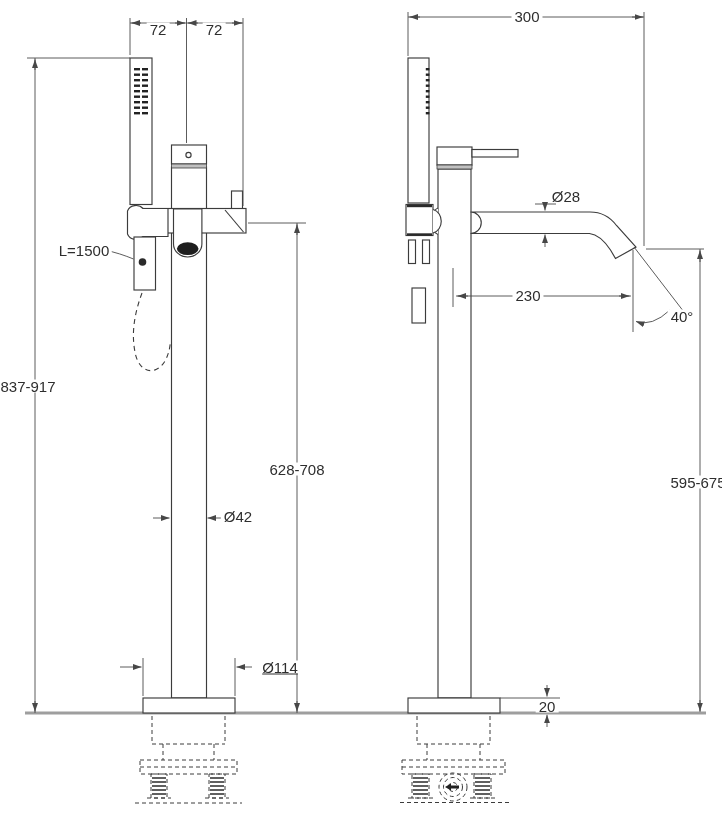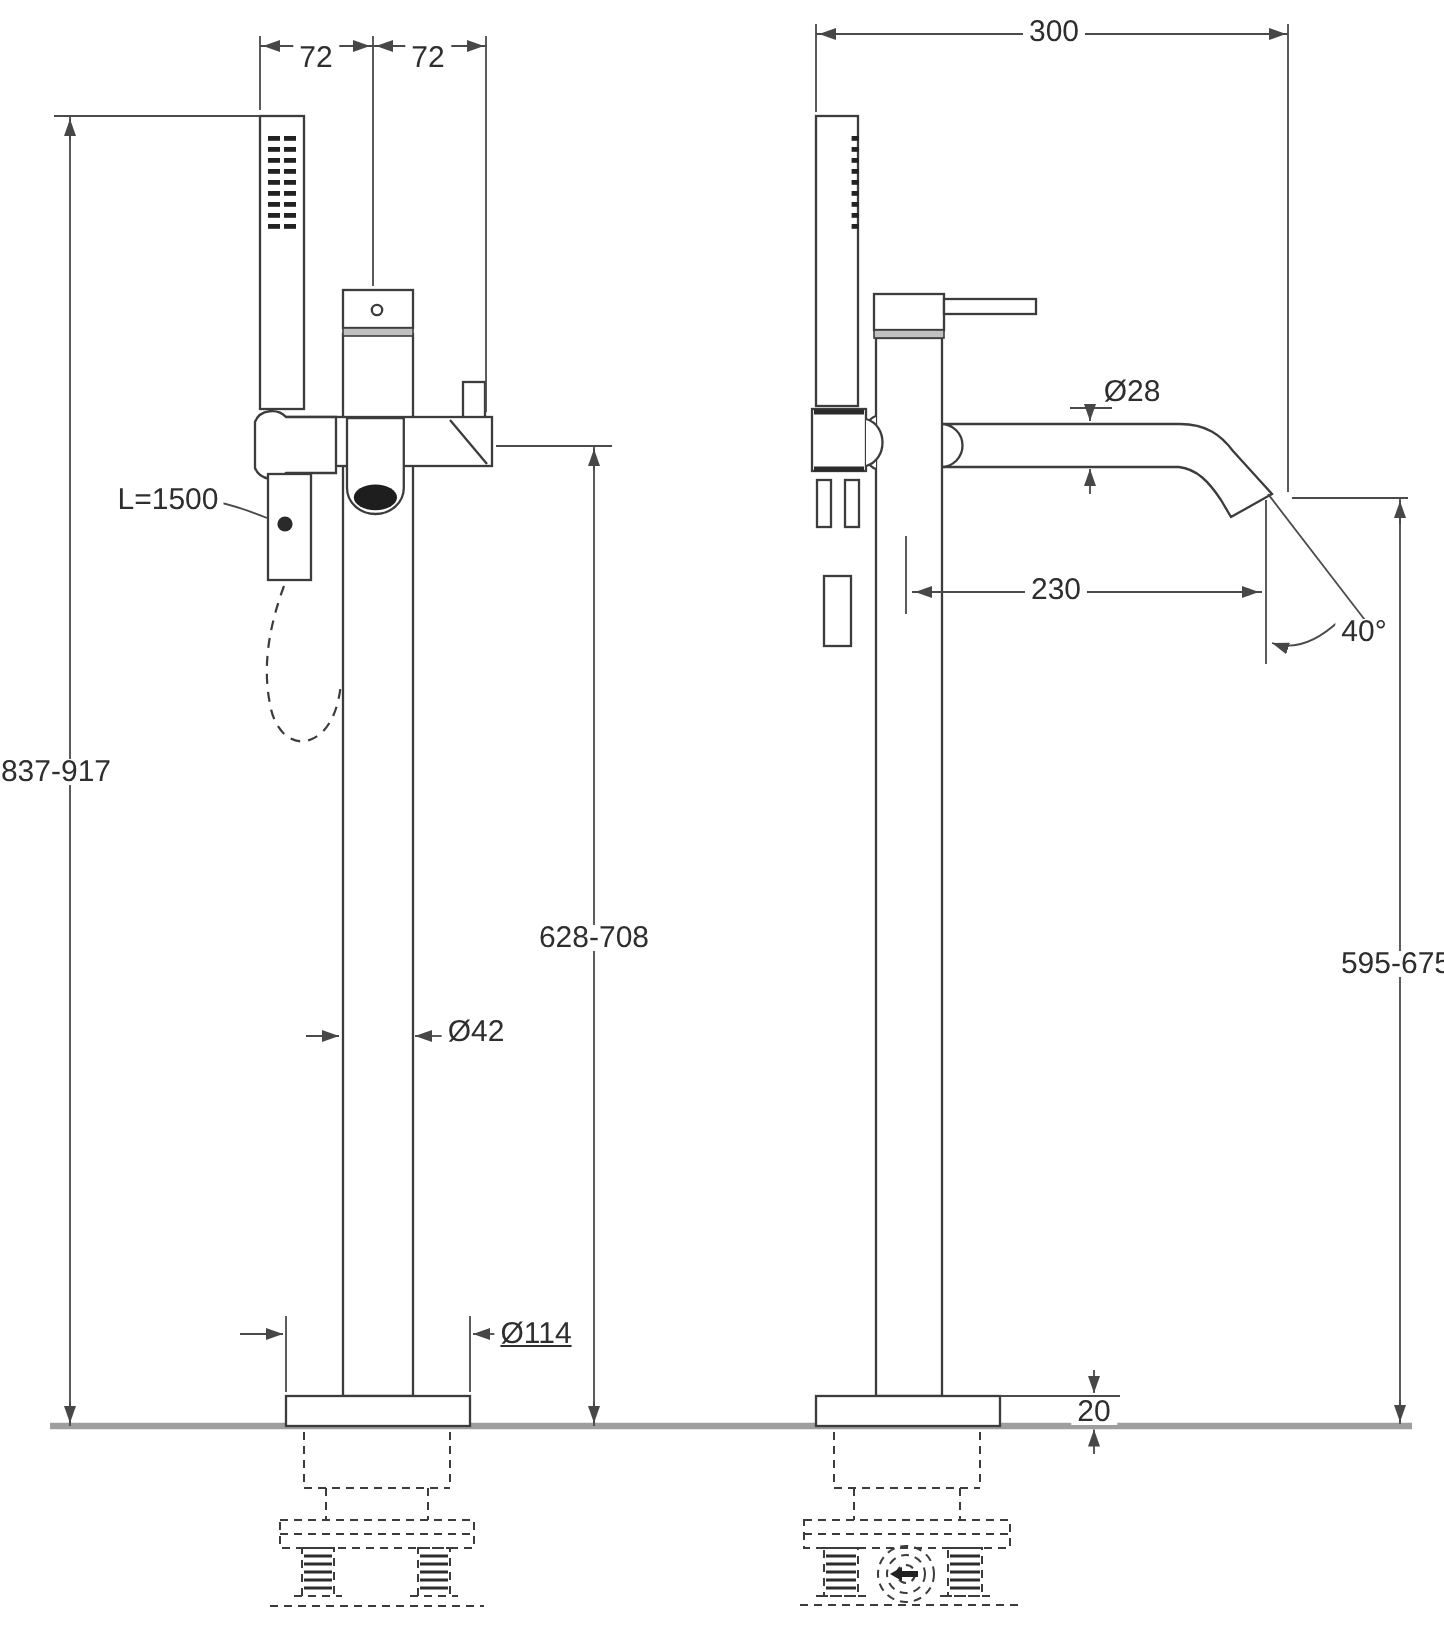--- a/index.html
+++ b/index.html
@@ -223,21 +223,21 @@
     <line x1="547" y1="727" x2="547" y2="714.8" marker-end="url(#ar)"></line>
   </g>
 </svg>
 
 <div class="dim-label" style="left:158px;top:29px;">72</div>
 <div class="dim-label" style="left:214px;top:29px;">72</div>
 <div class="dim-label" style="left:28px;top:386px;">837-917</div>
 <div class="dim-label" style="left:84px;top:250px;">L=1500</div>
 <div class="dim-label" style="left:297px;top:469px;">628-708</div>
 <div class="dim-label" style="left:238px;top:516px;">Ø42</div>
-<div class="dim-label" style="left:268px;top:667px;text-decoration:underline;">Ø114</div>
+<div class="dim-label" style="left:280px;top:667px;text-decoration:underline;">Ø114</div>
 
 <div class="dim-label" style="left:527px;top:16px;">300</div>
 <div class="dim-label" style="left:566px;top:196px;">Ø28</div>
 <div class="dim-label" style="left:528px;top:295px;">230</div>
 <div class="dim-label" style="left:662px;top:316px;margin-left:20px;">40°</div>
 <div class="dim-label" style="left:698px;top:482px;">595-675</div>
 <div class="dim-label" style="left:547px;top:706px;">20</div>
 
 </div>
 

